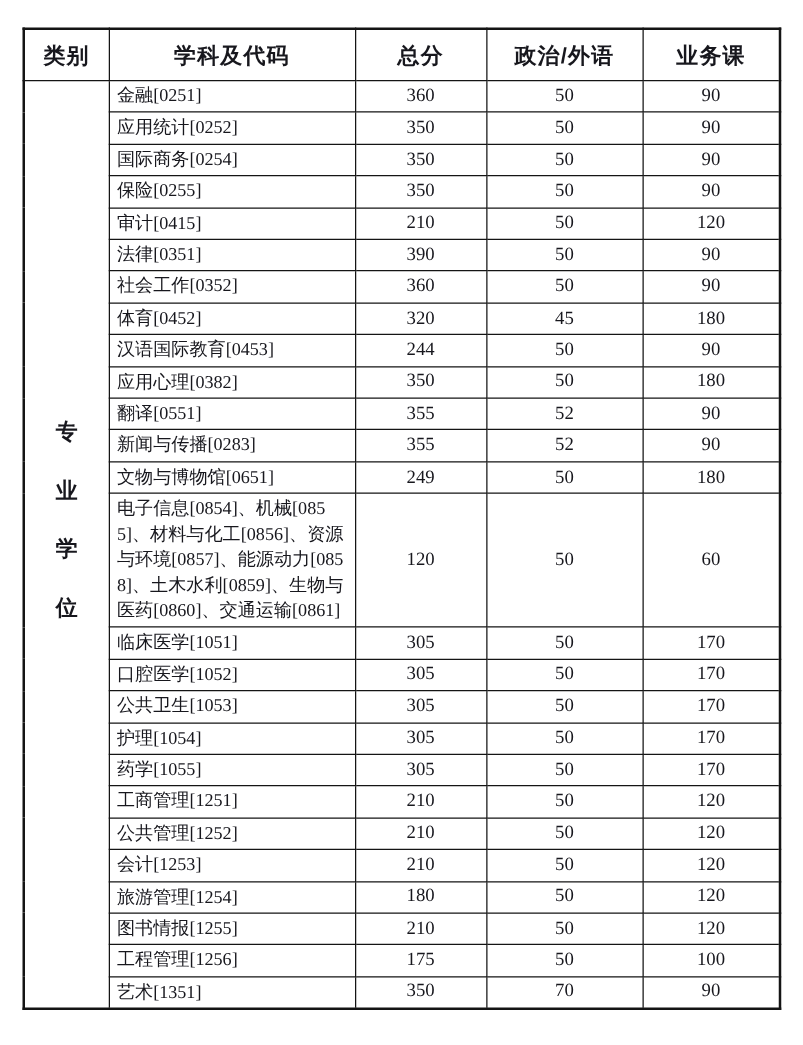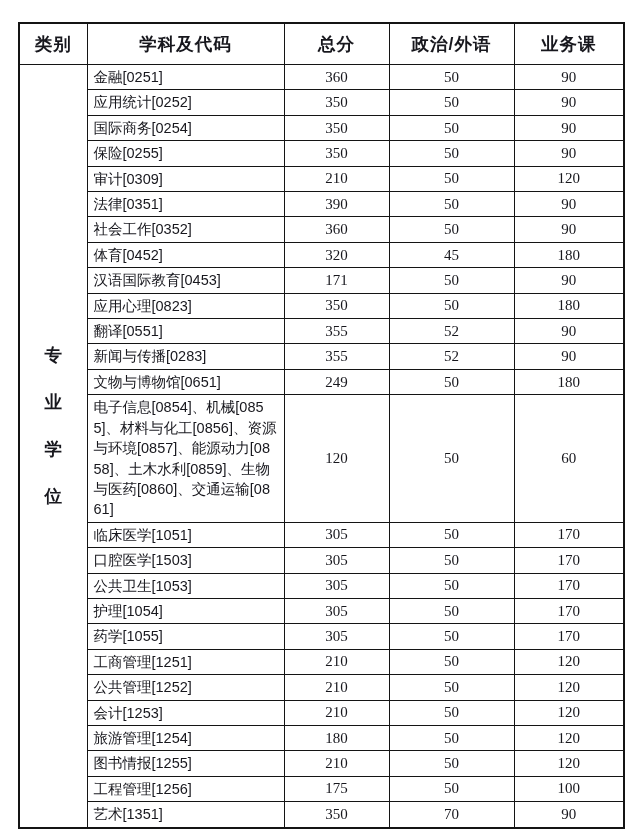--- a/index.html
+++ b/index.html
@@ -37,21 +37,21 @@
     font-weight: bold;
     font-size: 17.5px;
     text-align: center;
     vertical-align: middle;
     letter-spacing: 1px;
   }
   .score-table tbody tr {
     height: 25.2px;
   }
   td.subject {
-    font-family: Liberation Sans, sans-serif;
+    font-family: Liberation Serif, serif;
     font-size: 14.5px;
     text-align: left;
     vertical-align: middle;
     padding: 2px 6px 2px 6px;
     line-height: 20.4px;
     word-break: break-all;
   }
   td.num {
     font-family: "Liberation Serif", serif;
     font-size: 15px;
@@ -122,21 +122,21 @@
           <td class="num">50</td>
           <td class="num">90</td>
         </tr>
         <tr>
           <td class="subject">保险[0255]</td>
           <td class="num">350</td>
           <td class="num">50</td>
           <td class="num">90</td>
         </tr>
         <tr>
-          <td class="subject">审计[0309]</td>
+          <td class="subject">审计[0415]</td>
           <td class="num">210</td>
           <td class="num">50</td>
           <td class="num">120</td>
         </tr>
         <tr>
           <td class="subject">法律[0351]</td>
           <td class="num">390</td>
           <td class="num">50</td>
           <td class="num">90</td>
         </tr>
@@ -147,26 +147,26 @@
           <td class="num">90</td>
         </tr>
         <tr>
           <td class="subject">体育[0452]</td>
           <td class="num">320</td>
           <td class="num">45</td>
           <td class="num">180</td>
         </tr>
         <tr>
           <td class="subject">汉语国际教育[0453]</td>
-          <td class="num">171</td>
-          <td class="num">50</td>
-          <td class="num">90</td>
-        </tr>
-        <tr>
-          <td class="subject">应用心理[0823]</td>
+          <td class="num">244</td>
+          <td class="num">50</td>
+          <td class="num">90</td>
+        </tr>
+        <tr>
+          <td class="subject">应用心理[0382]</td>
           <td class="num">350</td>
           <td class="num">50</td>
           <td class="num">180</td>
         </tr>
         <tr>
           <td class="subject">翻译[0551]</td>
           <td class="num">355</td>
           <td class="num">52</td>
           <td class="num">90</td>
         </tr>
@@ -188,21 +188,21 @@
           <td class="num">50</td>
           <td class="num">60</td>
         </tr>
         <tr>
           <td class="subject">临床医学[1051]</td>
           <td class="num">305</td>
           <td class="num">50</td>
           <td class="num">170</td>
         </tr>
         <tr>
-          <td class="subject">口腔医学[1503]</td>
+          <td class="subject">口腔医学[1052]</td>
           <td class="num">305</td>
           <td class="num">50</td>
           <td class="num">170</td>
         </tr>
         <tr>
           <td class="subject">公共卫生[1053]</td>
           <td class="num">305</td>
           <td class="num">50</td>
           <td class="num">170</td>
         </tr>

